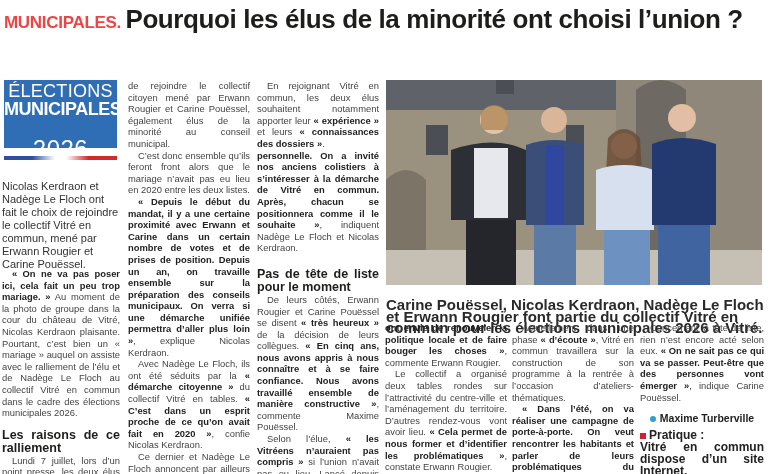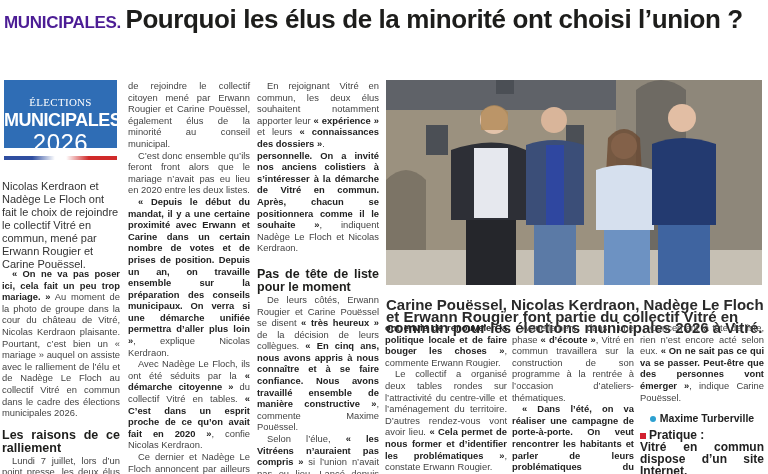--- a/index.html
+++ b/index.html
@@ -1,26 +1,26 @@
 <!DOCTYPE html>
 <html><head>
   <meta charset="utf-8">
   <style>
     * { box-sizing: border-box; margin: 0; padding: 0; }
     html, body { width: 768px; height: 474px; background: #ffffff; overflow: hidden; }
     body { font-family: "Liberation Sans", sans-serif; color: #2a2a2a; position: relative; }
 
     .headline { position: absolute; left: 4px; top: 6px; width: 760px; line-height: 26px; }
-    .kicker { color: #4c1d95; font-weight: bold; font-size: 17px; letter-spacing: -0.3px; }
+    .kicker { color: #ef4444; font-weight: bold; font-size: 17px; letter-spacing: -0.3px; }
     .title { color: #1d1d1b; font-weight: bold; font-size: 26px; letter-spacing: -0.4px; }
 
     .logo { position: absolute; left: 4px; top: 80px; width: 113px; height: 68px; background: #2f6db5; color: #fff; text-align: center; }
-    .logo .l1 { font-size: 11px; letter-spacing: 0.3px; padding-top: 14px; line-height: 16px; font-family: Liberation Serif, serif; }
+    .logo .l1 { font-size: 18px; letter-spacing: 0.3px; padding-top: 3px; line-height: 16px; }
     .logo .l2 { font-size: 18px; font-weight: bold; line-height: 21px; letter-spacing: -0.5px; }
-    .logo .l3 { font-size: 24px; line-height: 24px; letter-spacing: 0.5px; }
+    .logo .l3 { font-size: 24px; line-height: 24px; letter-spacing: 0.5px; margin-top: 17px; }
     .tricolor { position: absolute; left: 4px; top: 156px; width: 113px; height: 4px;
       background: linear-gradient(to right, #2f4ea0 0%, #2f4ea0 25%, #ffffff 45%, #ffffff 55%, #d02a2a 75%, #d02a2a 100%); }
 
     .col { position: absolute; font-size: 9.4px; line-height: 11.6px; text-align: justify; color: #444; }
     .col p { text-indent: 10px; }
     .col .b { font-weight: bold; color: #222; }
     .col h3 { font-size: 12.5px; line-height: 13px; color: #1d1d1b; font-weight: bold; margin-top: 10px; text-indent: 0; }
 
     .chapo { position: absolute; left: 2px; top: 180px; width: 118px; font-size: 11px; line-height: 13px; color: #333; }
 

